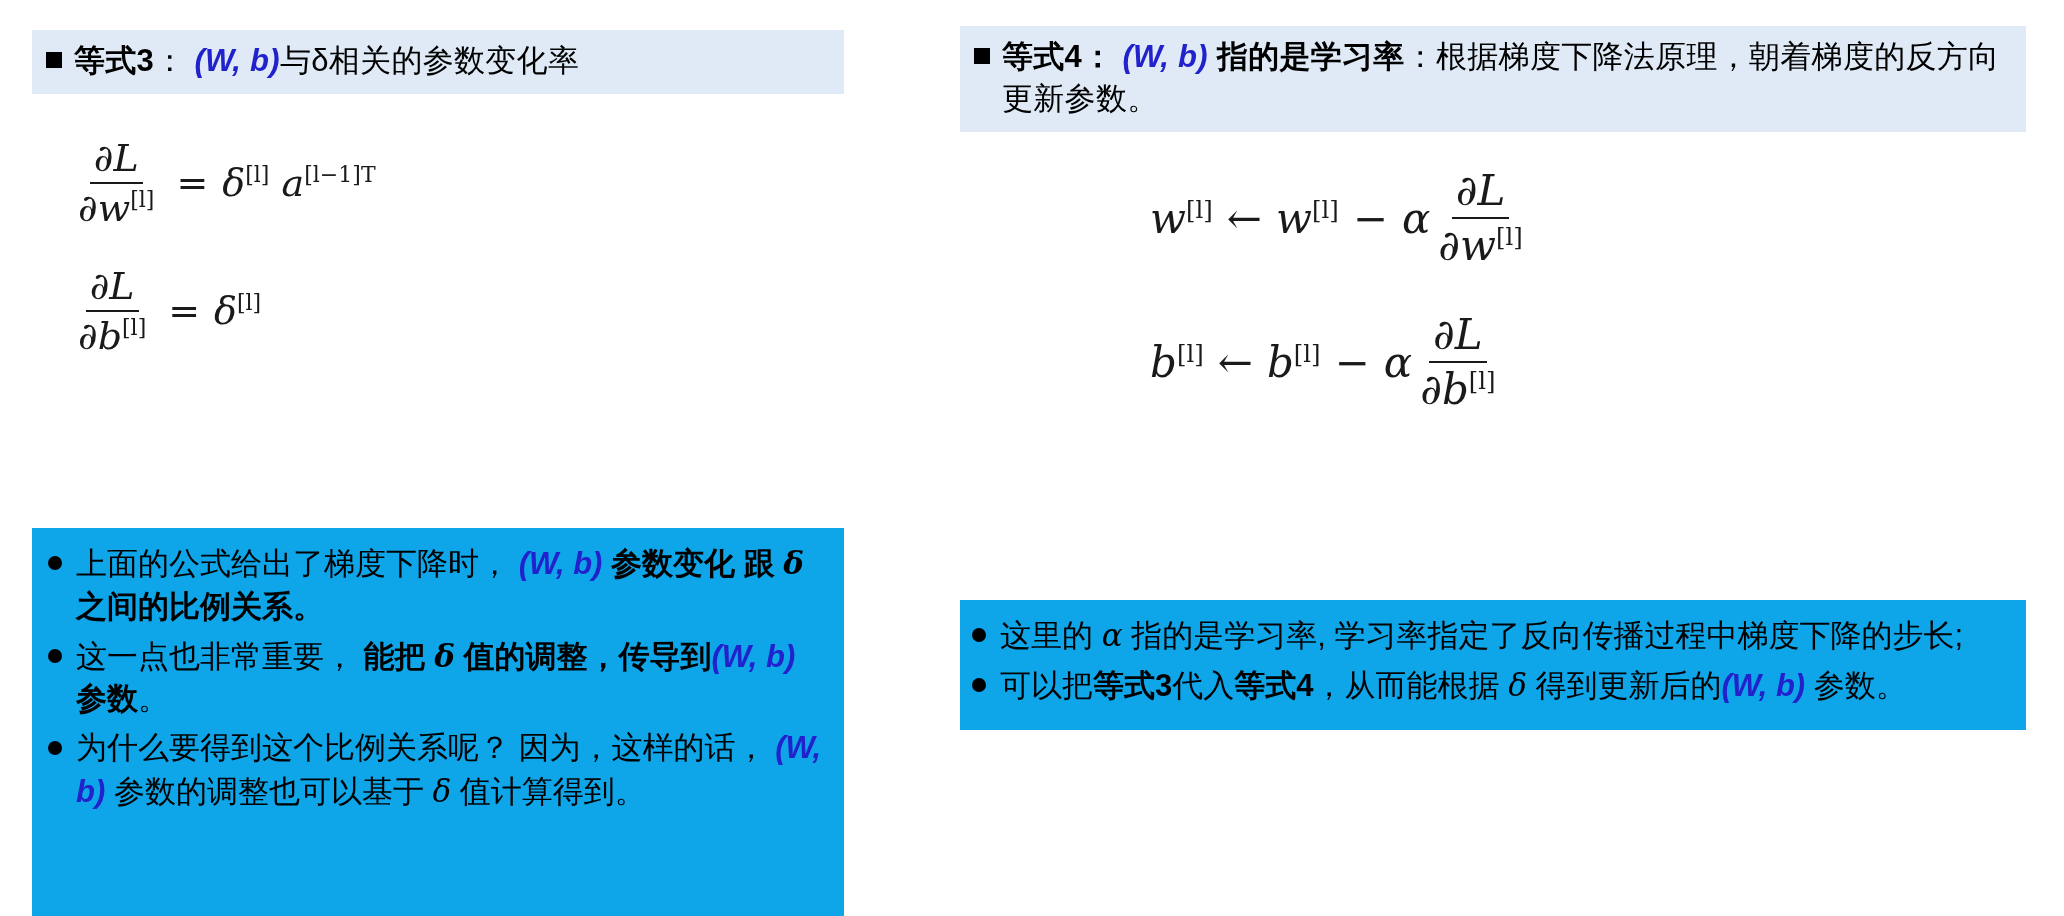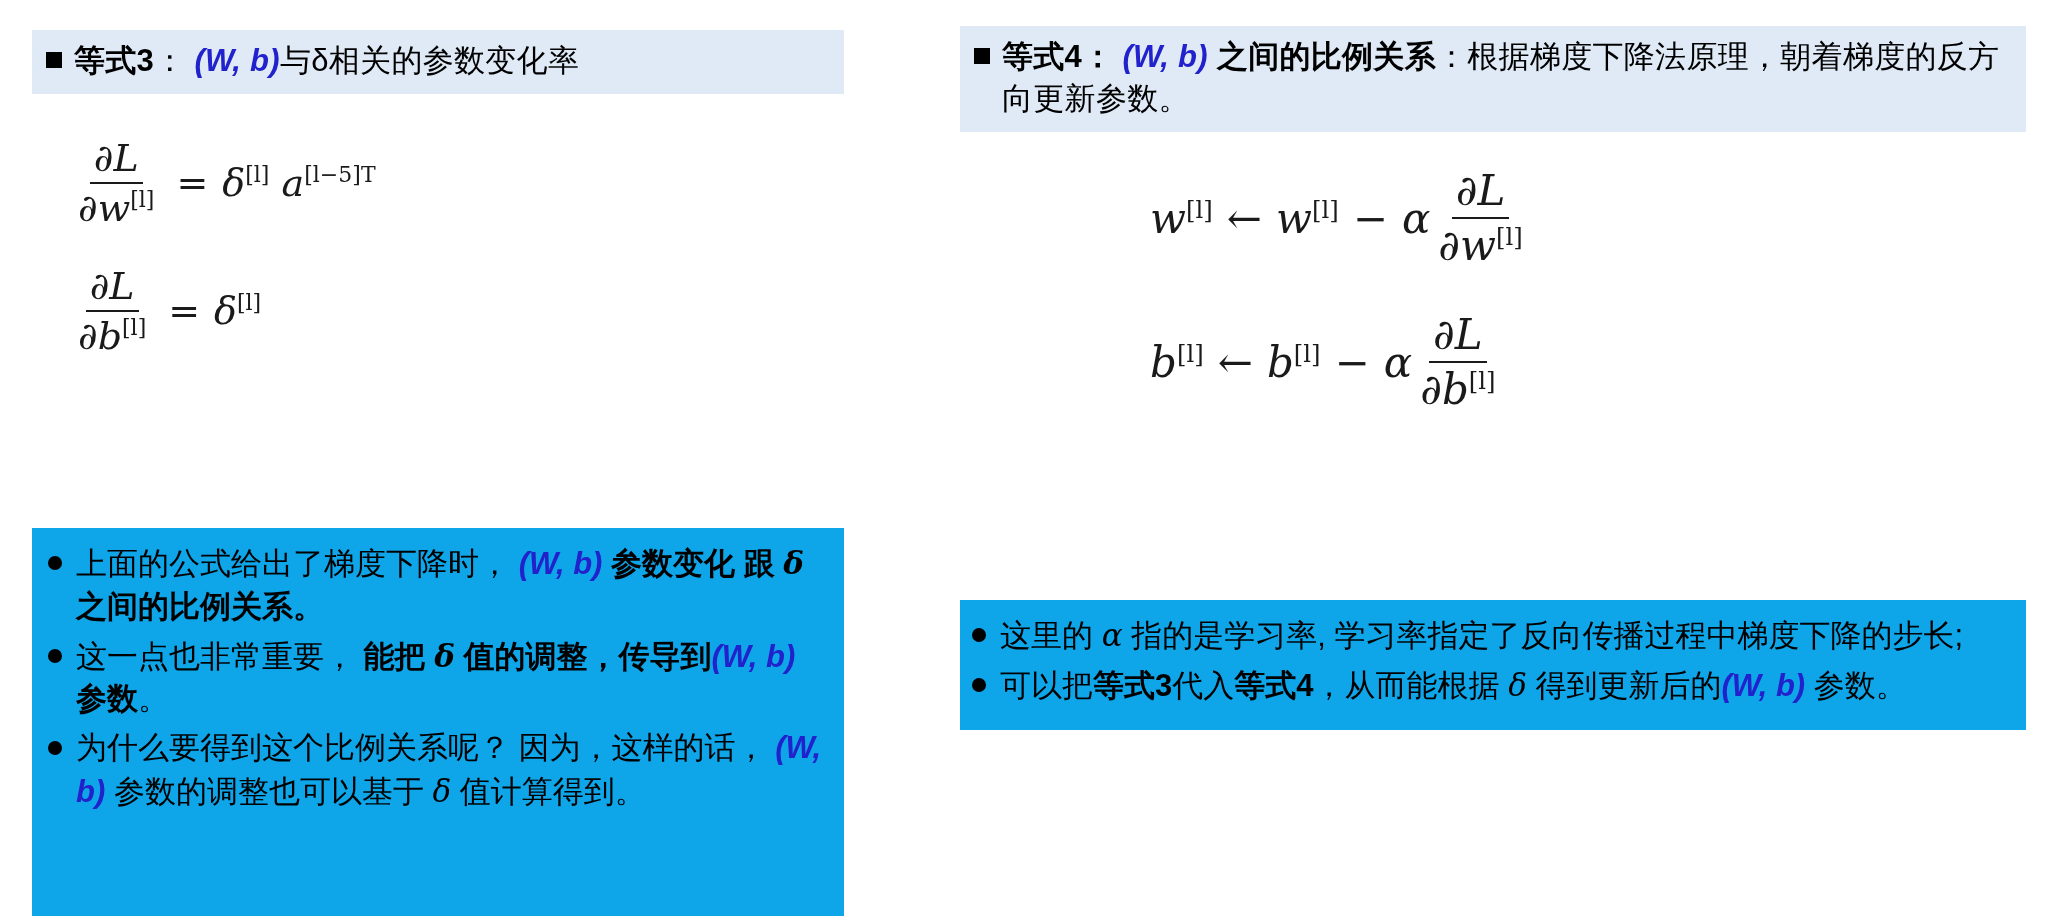--- a/index.html
+++ b/index.html
@@ -165,21 +165,21 @@
     </div>
 
     <div class="math" id="left-math">
       <div class="eq-line">
         <span class="frac">
           <span class="num sym">∂L</span>
           <span class="den"><span class="sym">∂w</span><sup class="idxT">[l]</sup></span>
         </span>
         <span class="op">=</span>
         <span>
-          <span class="sym">δ</span><sup class="idxT">[l]</sup>&nbsp;<span class="sym">a</span><sup class="idxT">[l−5]T</sup>
+          <span class="sym">δ</span><sup class="idxT">[l]</sup>&nbsp;<span class="sym">a</span><sup class="idxT">[l−1]T</sup>
         </span>
       </div>
       <div class="eq-line">
         <span class="frac">
           <span class="num sym">∂L</span>
           <span class="den"><span class="sym">∂b</span><sup class="idxT">[l]</sup></span>
         </span>
         <span class="op">=</span>
         <span>
           <span class="sym">δ</span><sup class="idxT">[l]</sup>
@@ -211,21 +211,21 @@
   </div>
 
   <div class="col col-right">
 
     <div class="banner" id="right-banner">
       <div class="banner-row">
         <div class="sq-bullet"></div>
         <div class="banner-text">
           <span>等式4：</span>
           <span class="blue-italic">(W, b)</span>
-          <span>之间的比例关系</span><span class="normal-w">：</span><span class="normal-w">根据梯度下降法原理，朝着梯度的反方向更新参数。</span>
+          <span>指的是学习率</span><span class="normal-w">：</span><span class="normal-w">根据梯度下降法原理，朝着梯度的反方向更新参数。</span>
         </div>
       </div>
     </div>
 
     <div class="math" id="right-math">
       <div class="eq-line">
         <span><span class="sym">w</span><sup class="idxT">[l]</sup></span>
         <span class="op">←</span>
         <span><span class="sym">w</span><sup class="idxT">[l]</sup></span>
         <span class="op">−</span>

